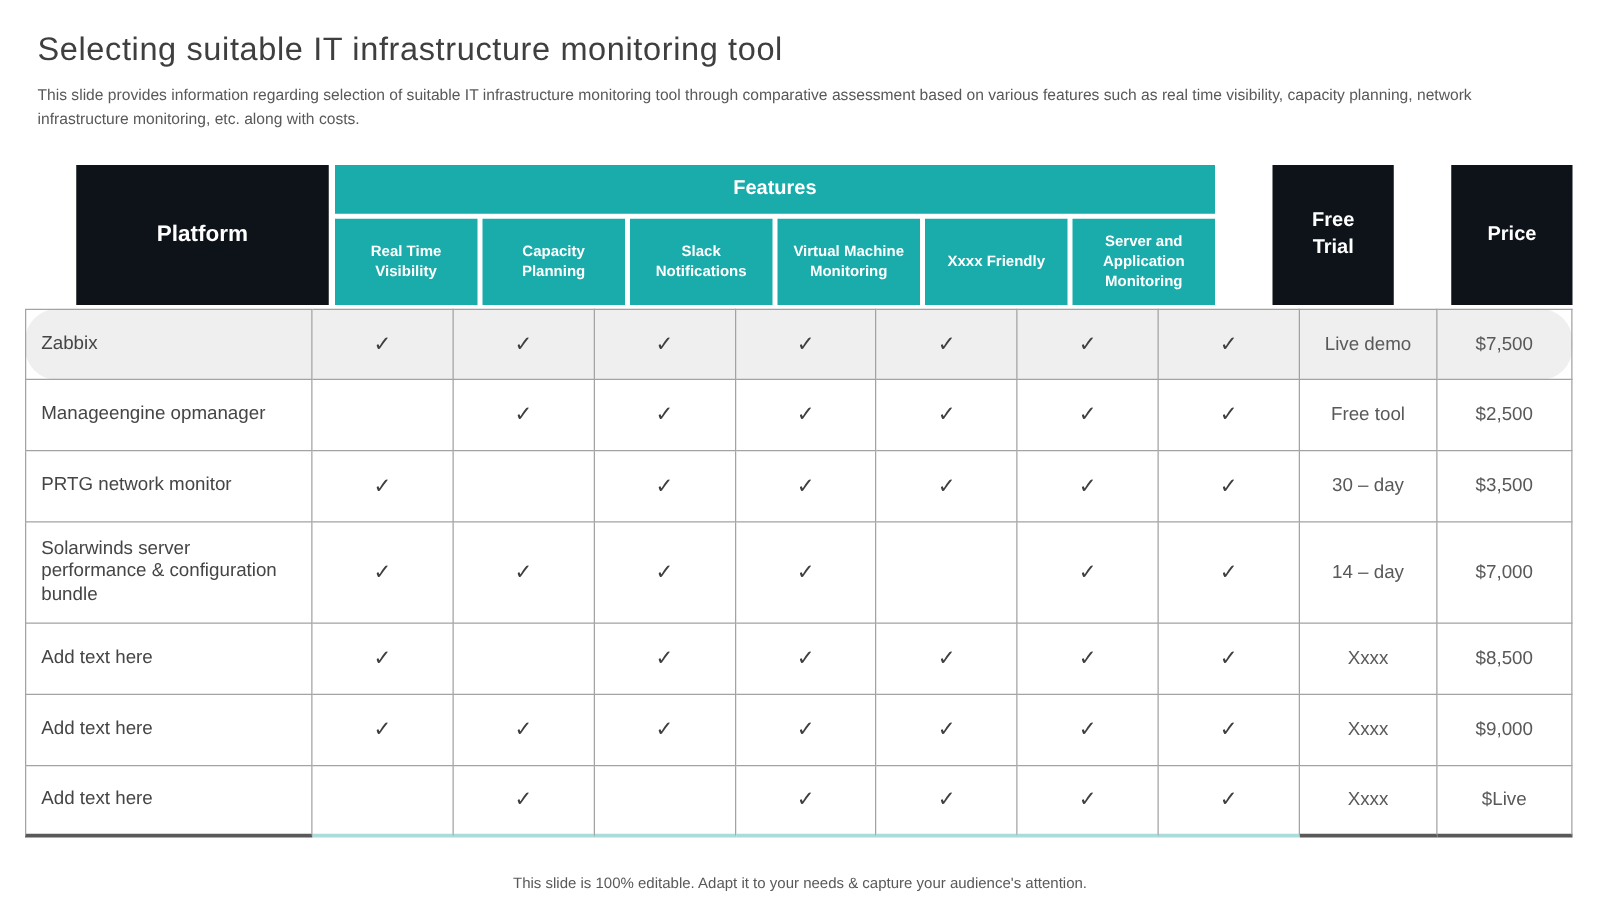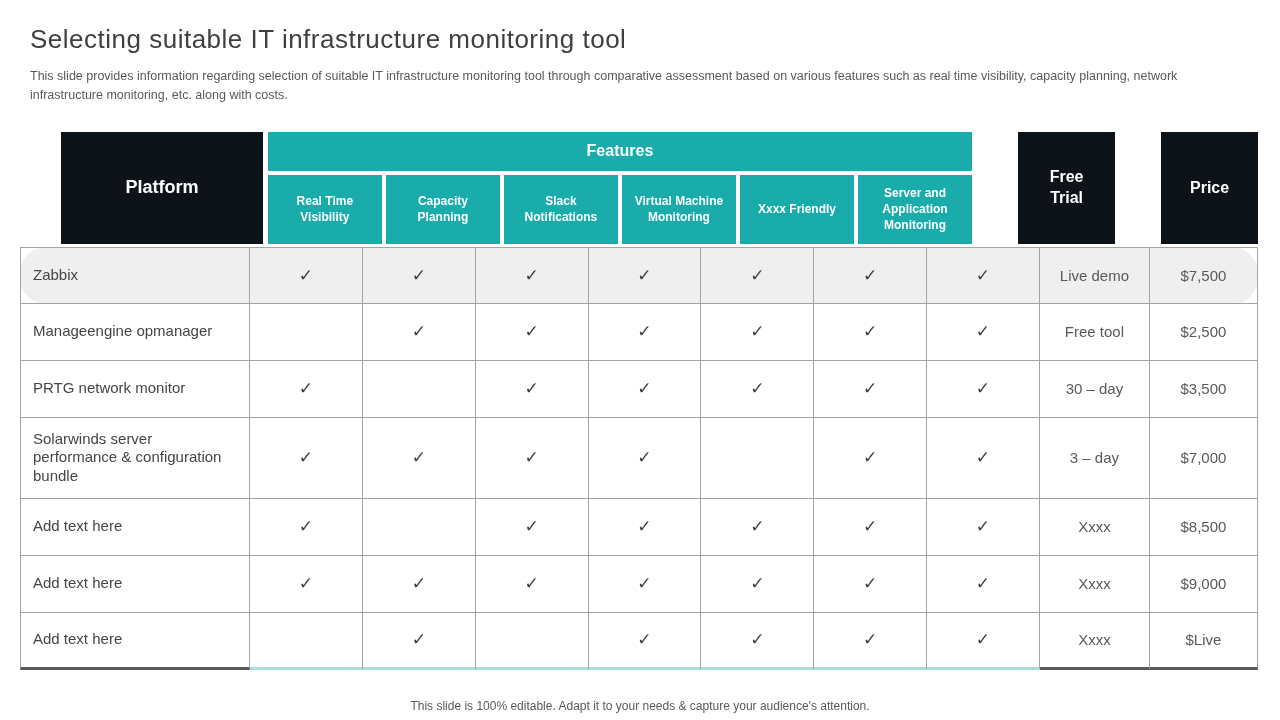--- a/index.html
+++ b/index.html
@@ -198,21 +198,21 @@
           <div class="cell cell-feature">
             <span class="check">✓</span>
           </div>
           <div class="cell cell-feature"></div>
           <div class="cell cell-feature">
             <span class="check">✓</span>
           </div>
           <div class="cell cell-feature">
             <span class="check">✓</span>
           </div>
-          <div class="cell cell-freetrial">3 – day</div>
+          <div class="cell cell-freetrial">14 – day</div>
           <div class="cell cell-price">$7,000</div>
         </div>
         <div class="row">
           <div class="cell cell-platform">Add text here</div>
           <div class="cell cell-feature">
             <span class="check">✓</span>
           </div>
           <div class="cell cell-feature"></div>
           <div class="cell cell-feature">
             <span class="check">✓</span>

